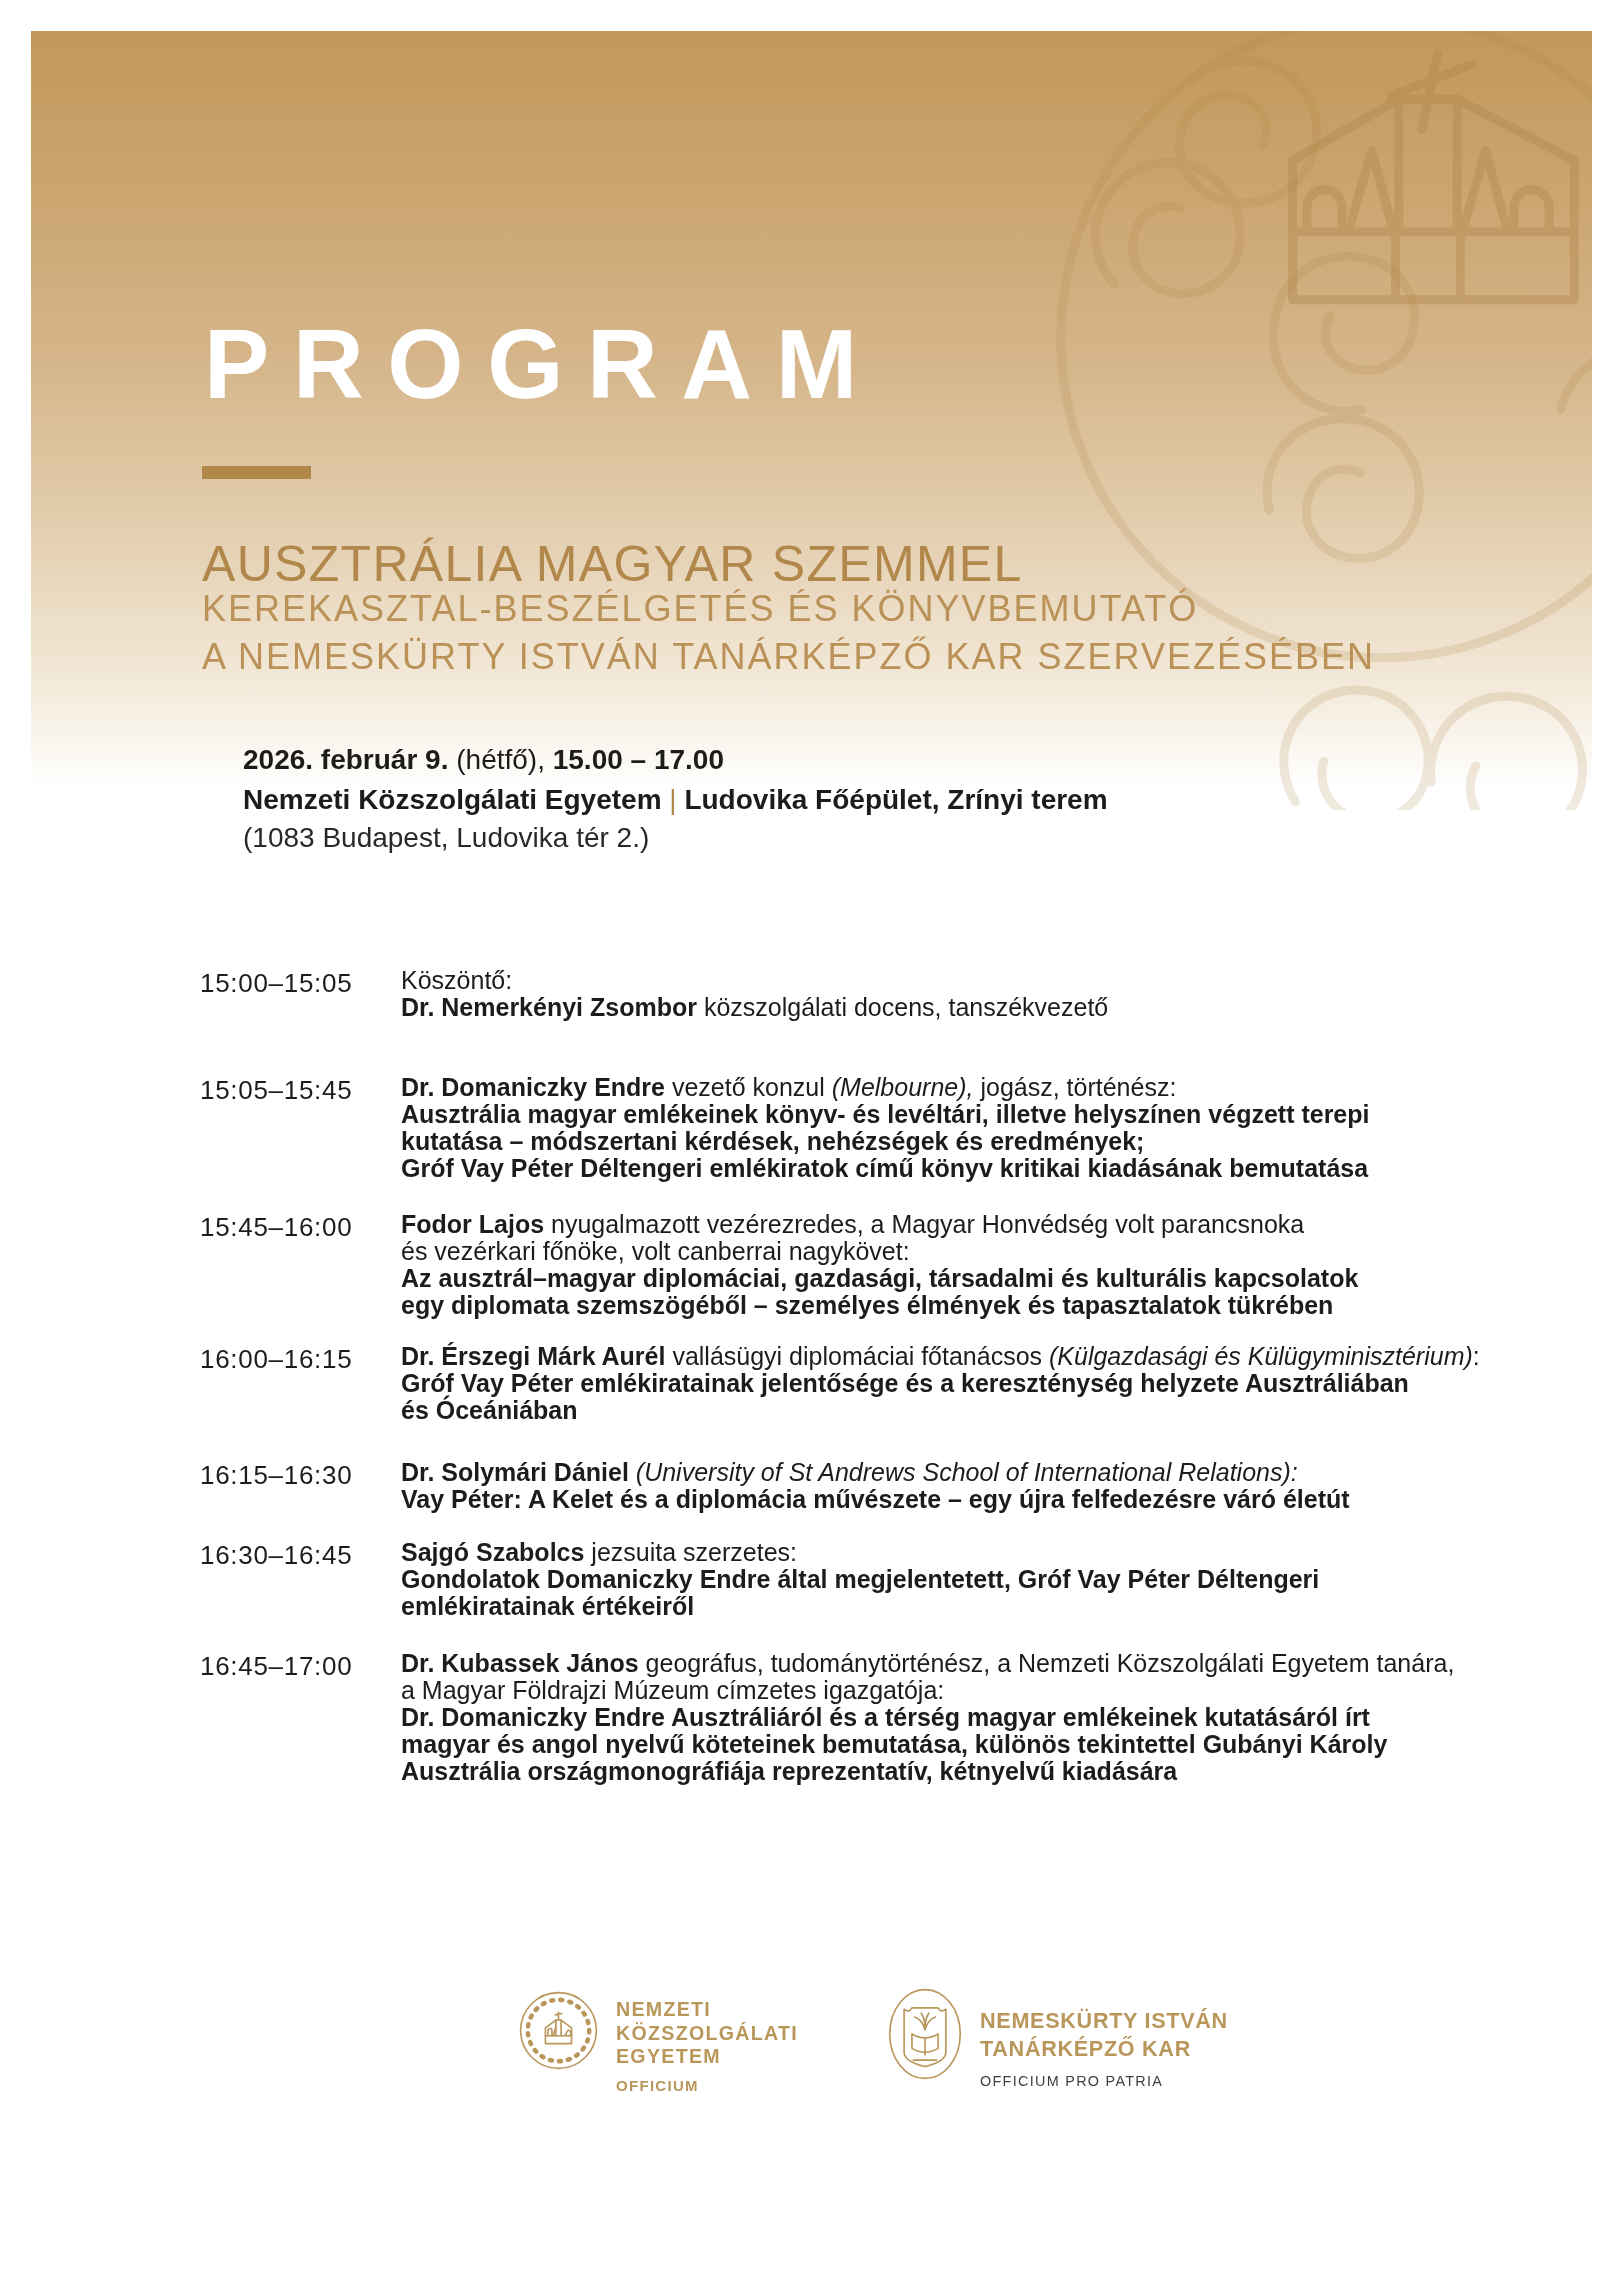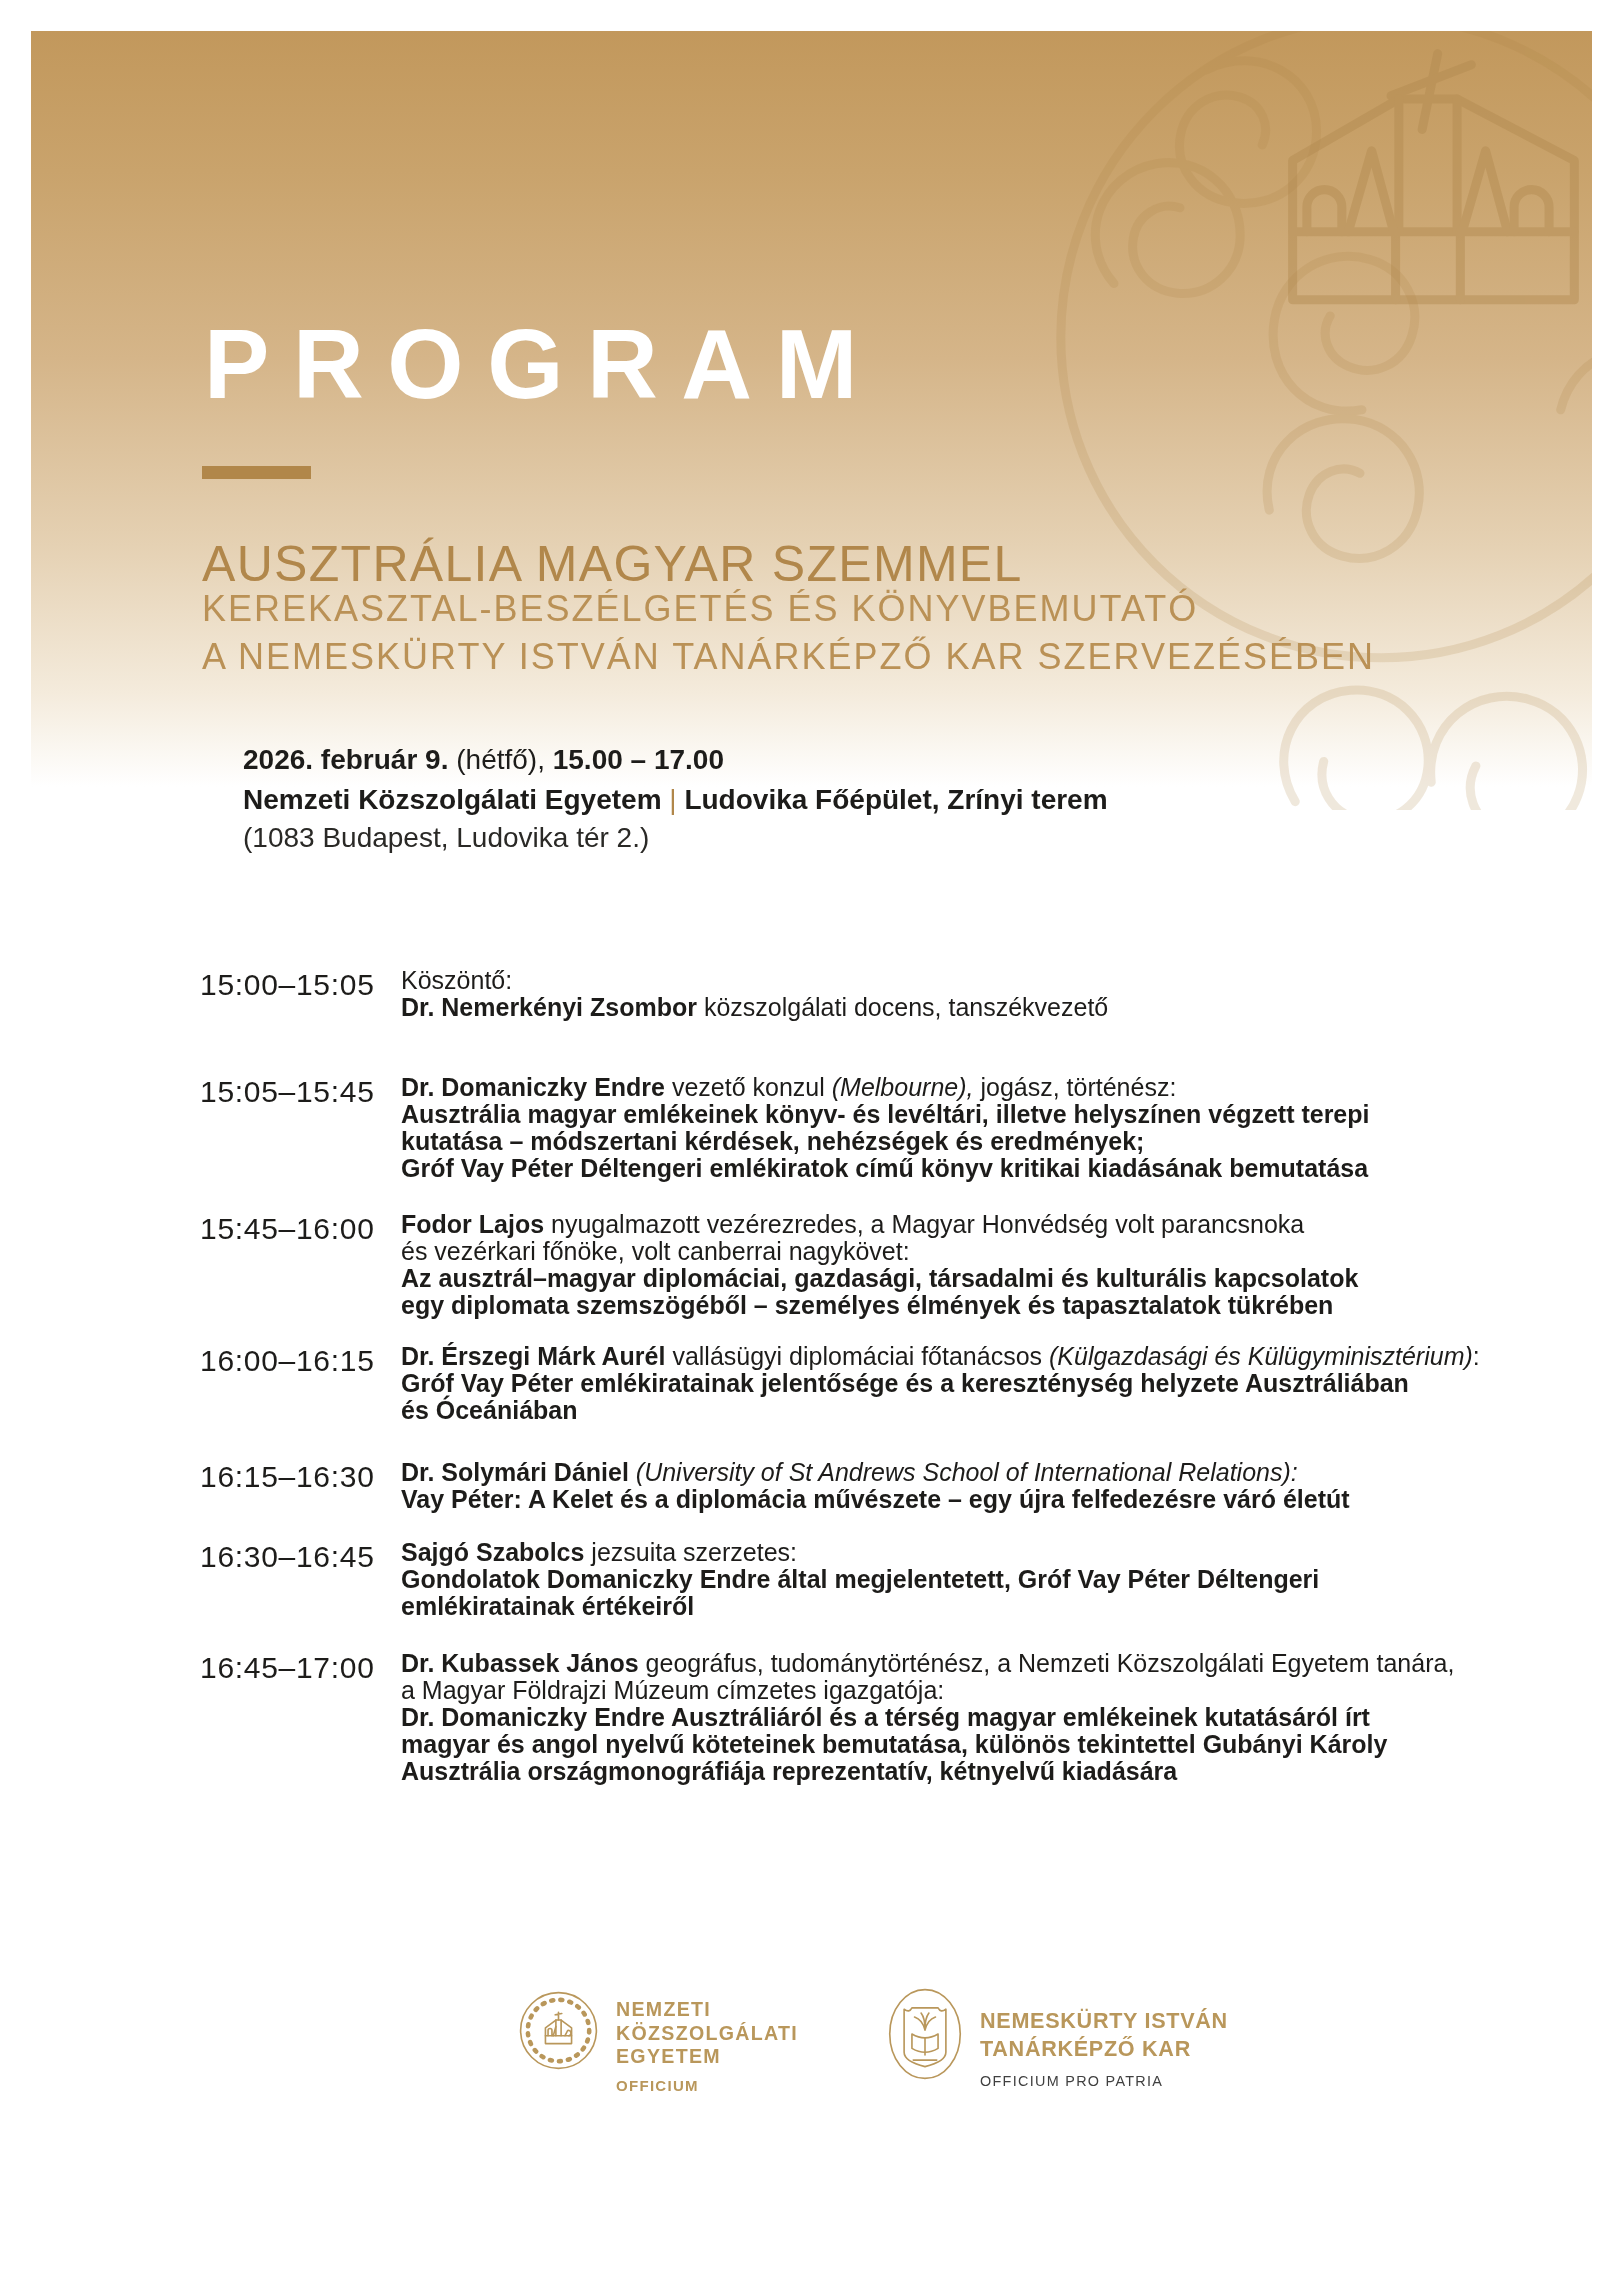--- a/index.html
+++ b/index.html
@@ -42,21 +42,21 @@
   .sg-n{font-weight:400;}
   .sg-b{font-weight:700;}
   .sg-i{font-style:italic;font-weight:400;}
   .sg-l{font-weight:400;}
   .sg-g{color:#b1874a;font-weight:400;}
   
   .schedule{position:absolute;left:0;top:0;width:100%;z-index:2;}
   .row{position:absolute;left:200px;width:1394px;}
   .row .time{
     position:absolute;left:0;top:1.3px;width:196px;
-    font-size:30px;font-weight:400;letter-spacing:0.7px;white-space:nowrap;
+    font-size:26px;font-weight:400;letter-spacing:0.7px;white-space:nowrap;
   }
   .row .desc{position:absolute;left:201px;top:0;width:1193px;}
   .row .line{font-size:25px;line-height:27px;white-space:nowrap;}
   
   .footer{position:absolute;left:0;top:1976px;width:1349px;height:170px;z-index:2;}
   .logo-icon{position:absolute;}
   .nke-text{position:absolute;left:616px;top:22px;color:#b9975b;}
   .nke-text .l{font-size:19.6px;font-weight:700;letter-spacing:1.3px;line-height:23.6px;}
   .nke-text .sub{margin-top:7.9px;font-size:15px;font-weight:700;letter-spacing:1.3px;color:#b9975b;}
   .nitk-text{position:absolute;left:980px;top:31px;color:#b9975b;}

